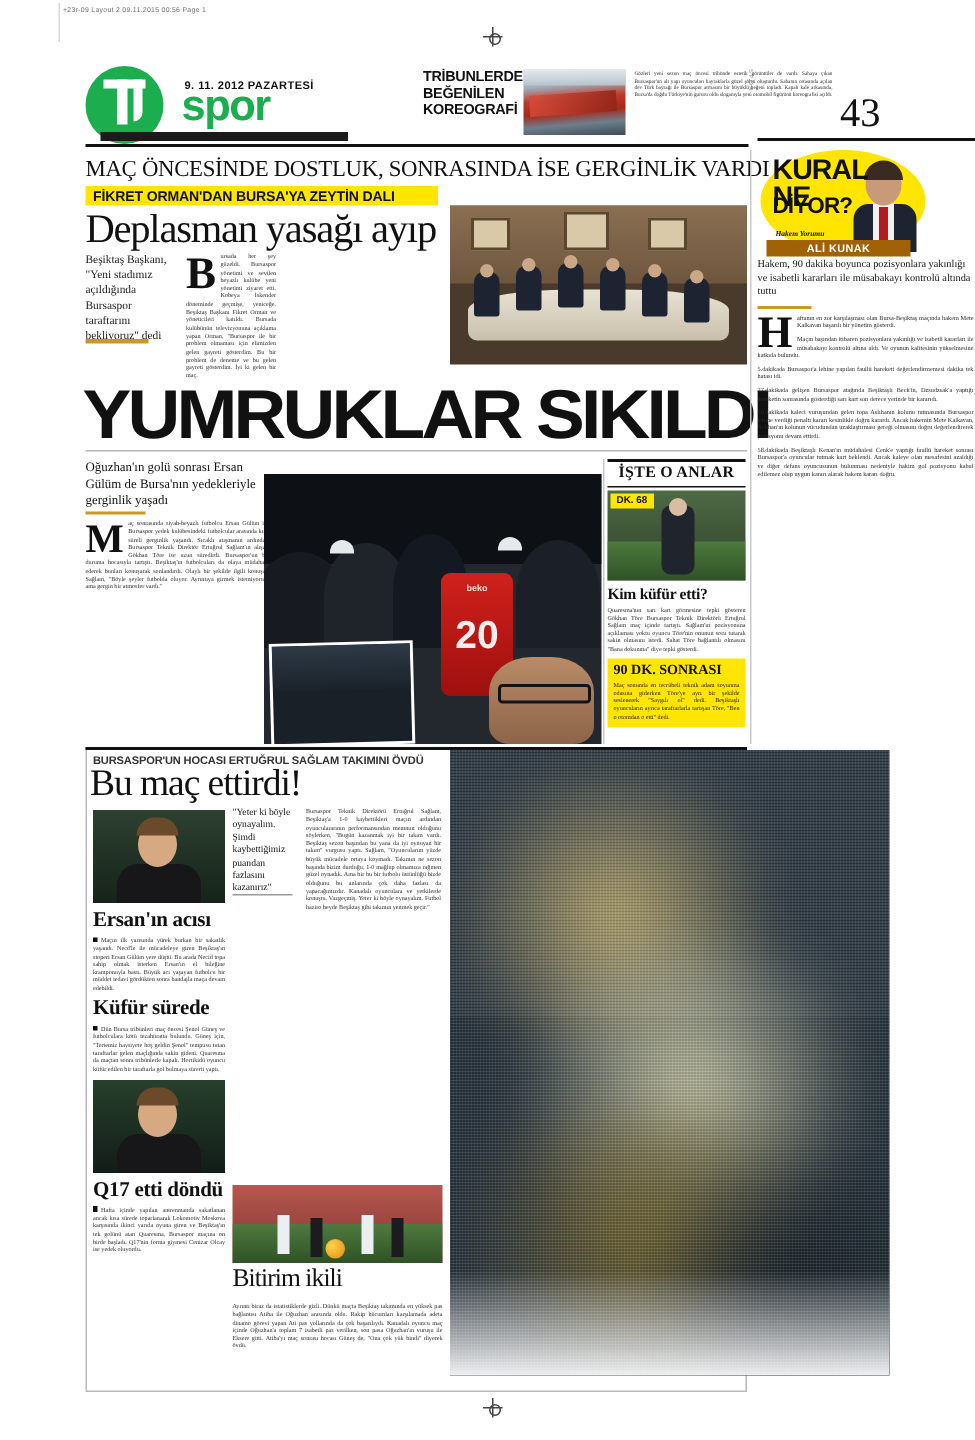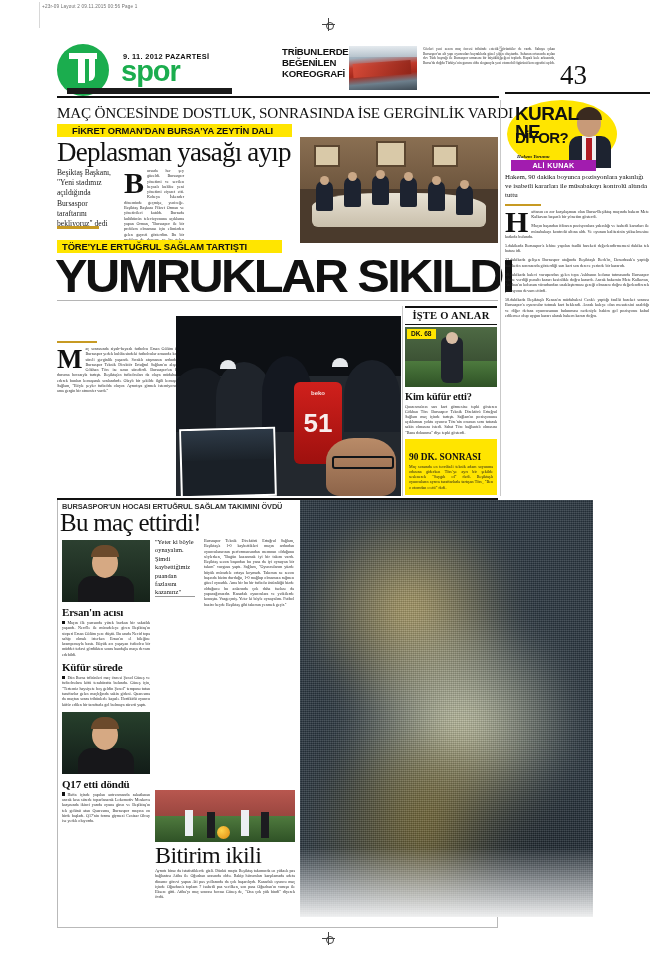--- a/index.html
+++ b/index.html
@@ -56,21 +56,21 @@
   
   .vrule{position:absolute;background:#c9c9c9;width:1px;}
 
   
   .overline{position:absolute;left:57px;top:104px;width:440px;
             font-family:"Liberation Serif",serif;font-size:15.2px;letter-spacing:-.2px;
             color:#111;white-space:nowrap;}
   .yellowband{position:absolute;background:#ffe500;color:#111;
               font-family:"Liberation Sans",sans-serif;font-weight:bold;}
   #band1{left:57px;top:124px;width:235px;height:13px;font-size:9.4px;line-height:13px;
-         padding-left:15px;box-sizing:border-box;letter-spacing:-.1px;}
+         padding-left:5px;box-sizing:border-box;letter-spacing:-.1px;}
   .hl-deplasman{position:absolute;left:57px;top:137px;width:250px;
                 font-family:"Liberation Serif",serif;font-size:27px;line-height:30px;
                 letter-spacing:-.8px;color:#111;}
   .kicker-left{position:absolute;left:57px;top:168px;width:62px;
                font-family:"Liberation Serif",serif;font-size:7.6px;line-height:10.2px;
                color:#1a1a1a;}
   .kicker-rule{position:absolute;left:57px;top:226px;width:42px;height:2.6px;background:#c79a23;}
   .drop-b{position:absolute;left:124px;top:168px;
           font-family:"Liberation Serif",serif;font-weight:bold;font-size:30px;line-height:26px;color:#111;}
   .lead-body{position:absolute;left:124px;top:168px;width:60px;
@@ -140,39 +140,39 @@
                     background:#20242c;}
   .anlar-photo .manhead{position:absolute;left:41px;top:5px;width:12px;height:12px;border-radius:50%;
                         background:#d8bda4;}
   .dk-badge{position:absolute;left:2px;top:2px;background:#ffe500;
             font-family:"Liberation Sans",sans-serif;font-weight:bold;font-size:6.6px;
             padding:1.5px 4px;color:#111;}
   .anlar-h{font-family:"Liberation Serif",serif;font-weight:bold;font-size:10.4px;
            margin-top:4px;letter-spacing:-.2px;}
   .anlar-body{font-family:"Liberation Serif",serif;font-size:4.1px;line-height:5.2px;
               color:#2a2a2a;text-align:justify;margin-top:2px;}
-  .box90{background:#ffe500;padding:13px 4px 5px;margin-top:4px;}
+  .box90{background:#ffe500;padding:3px 4px 5px;margin-top:4px;}
   .box90 h4{margin:0 0 2px;font-family:"Liberation Serif",serif;font-weight:bold;font-size:9.4px;}
   .box90 p{margin:0;font-family:"Liberation Serif",serif;font-size:4.1px;line-height:5.2px;
            text-align:justify;color:#1a1a1a;}
 
   
   .kural{position:absolute;left:505px;top:100px;width:144px;}
   .kural-badge{position:relative;width:144px;height:68px;}
   .kural-circ{position:absolute;left:2px;top:0;width:110px;height:68px;border-radius:50%;
               background:#ffe500;}
   .kural-l1{position:absolute;left:10px;top:3px;font-family:"Liberation Sans",sans-serif;
             font-weight:bold;font-size:19px;letter-spacing:-.6px;color:#111;}
   .kural-l2{position:absolute;left:10px;top:21px;font-family:"Liberation Sans",sans-serif;
             font-weight:bold;font-size:19px;letter-spacing:-.6px;color:#111;}
   .kural-l3{position:absolute;left:10px;top:29px;font-family:"Liberation Sans",sans-serif;
             font-weight:bold;font-size:15px;letter-spacing:-.6px;color:#111;}
   .kural-sub{position:absolute;left:12px;top:54px;font-family:"Liberation Serif",serif;
              font-style:italic;font-weight:bold;font-size:5px;color:#111;}
-  .kural-name{position:absolute;left:6px;top:60px;width:85px;text-align:center;background:#a21caf;
+  .kural-name{position:absolute;left:6px;top:60px;width:96px;text-align:center;background:#a16207;
               color:#fff;font-family:"Liberation Sans",sans-serif;font-weight:bold;
               font-size:7.2px;padding:1px 0;letter-spacing:.3px;}
   .kural-face{position:absolute;left:62px;top:6px;width:46px;height:62px;overflow:hidden;}
   .kf-head{position:absolute;left:10px;top:3px;width:24px;height:28px;border-radius:50%;background:#c89a78;}
   .kf-hair{position:absolute;left:9px;top:1px;width:26px;height:13px;border-radius:13px 13px 0 0;background:#3a2a20;}
   .kf-suit{position:absolute;left:2px;top:30px;width:42px;height:32px;border-radius:10px 10px 0 0;background:#1d2330;}
   .kf-shirt{position:absolute;left:15px;top:30px;width:14px;height:26px;background:#f0f0f0;}
   .kf-tie{position:absolute;left:19px;top:32px;width:6px;height:24px;background:#b01c22;}
   .kural-h{font-family:"Liberation Serif",serif;font-size:16px;line-height:18px;
            letter-spacing:-.4px;color:#111;margin-top:3px;}
@@ -195,41 +195,41 @@
           letter-spacing:-.7px;color:#111;}
   .botframe{position:absolute;left:57px;top:498px;width:441px;height:430px;
             border:1px solid #b9b9b9;box-sizing:border-box;}
 
   .bcolA{position:absolute;left:62px;top:540px;width:88px;}
   .bphoto{position:relative;width:88px;height:62px;overflow:hidden;background:#1d2a1f;}
   .bphoto.ersan{background:linear-gradient(#2c4030,#16231a);}
   .bp-head{position:absolute;left:30px;top:8px;width:26px;height:30px;border-radius:50%;background:#d6a983;}
   .bp-hair{position:absolute;left:29px;top:5px;width:28px;height:12px;border-radius:14px 14px 0 0;background:#6b4a2c;}
   .bp-body{position:absolute;left:16px;top:36px;width:56px;height:28px;border-radius:14px 14px 0 0;background:#17171a;}
-  .bsub{font-family:"Liberation Serif",serif;font-weight:bold;font-size:11px;
+  .bsub{font-family:"Liberation Serif",serif;font-weight:bold;font-size:14px;
         margin:4px 0 2px;letter-spacing:-.2px;}
   .bbody{font-family:"Liberation Serif",serif;font-size:4.1px;line-height:5.3px;
          color:#2a2a2a;text-align:justify;}
   .bullet{display:inline-block;width:3.4px;height:3.4px;background:#111;margin-right:2px;}
 
   .quote{position:absolute;left:155px;top:538px;width:42px;
          font-family:"Liberation Serif",serif;font-size:6.4px;line-height:8.4px;color:#111;}
   .quote-rule{position:absolute;left:155px;top:596px;width:40px;height:1px;background:#999;}
   .bdeck{position:absolute;left:204px;top:538px;width:90px;
          font-family:"Liberation Serif",serif;font-size:4.1px;line-height:5.3px;
          color:#2a2a2a;text-align:justify;}
 
   .bphoto2{position:absolute;left:155px;top:790px;width:140px;height:52px;overflow:hidden;
            background:linear-gradient(#b8574f,#7d3630);}
   .bp2-pitch{position:absolute;left:0;top:26px;width:140px;height:26px;background:linear-gradient(#4f7a3e,#2f5226);}
   .bp2-leg{position:absolute;width:8px;height:26px;background:#eceff2;}
   .bp2-ball{position:absolute;left:62px;top:36px;width:13px;height:13px;border-radius:50%;
             background:radial-gradient(circle at 35% 35%,#ffd24a,#e08a10);}
   .bhl2{position:absolute;left:155px;top:842px;width:145px;
-        font-family:"Liberation Serif",serif;font-size:24px;letter-spacing:-.6px;color:#111;}
+        font-family:"Liberation Serif",serif;font-size:17px;letter-spacing:-.6px;color:#111;}
   .bbody2{position:absolute;left:155px;top:868px;width:140px;
           font-family:"Liberation Serif",serif;font-size:4.1px;line-height:5.3px;
           color:#2a2a2a;text-align:justify;}
 
   .bigphoto{position:absolute;left:300px;top:500px;width:293px;height:417px;overflow:hidden;
             background:#2a3640;}
   .bg-l1{position:absolute;left:-10px;top:10px;width:240px;height:200px;border-radius:50%;
          background:radial-gradient(circle,#b5a46a 0%,rgba(120,120,80,0) 70%);filter:blur(14px);}
   .bg-l2{position:absolute;left:30px;top:120px;width:260px;height:210px;border-radius:50%;
          background:radial-gradient(circle,#cfcfae 0%,rgba(110,120,110,0) 72%);filter:blur(16px);}
@@ -305,41 +305,41 @@
     <div class="mp-p" style="left:72px;top:38px;"></div>
       <div class="mp-h" style="left:76px;top:33px;"></div>
     <div class="mp-p" style="left:100px;top:40px;"></div>
       <div class="mp-h" style="left:104px;top:35px;"></div>
     <div class="mp-p" style="left:128px;top:44px;"></div>
       <div class="mp-h" style="left:132px;top:39px;"></div>
     <div class="mp-p" style="left:156px;top:48px;"></div>
       <div class="mp-h" style="left:160px;top:43px;"></div>
   </div>
 
-  <div class="yellowband" id="band2">TÖRE'YLE ERTUĞRUL SAĞLAM TARTIŞTI</div>
   <div class="mega">YUMRUKLAR SIKILDI</div>
   <div class="mega-rule"></div>
 
+  <div class="deck2">Oğuzhan'ın golü sonrası Ersan Gülüm de Bursa'nın yedekleriyle gerginlik yaşadı</div>
   <div class="deck2-rule"></div>
   <div class="deck2-body">
     <span class="drop-m" style="position:static;float:left;margin:2px 3px 0 0;">M</span>
     <span>aç sonrasında siyah-beyazlı futbolcu Ersan Gülüm ile Bursaspor yedek kulübesindeki futbolcular arasında kısa süreli gerginlik yaşandı. Sıcaklı atışmanın ardından Bursaspor Teknik Direktör Ertuğrul Sağlam'ın alışan Gökhan Töre ise uzun süredirdi. Bursaspor'un bu duruma hocasıyla tartıştı. Beşiktaş'ın futbolcuları da olaya müdahale ederek bunları konuşarak sonlandırdı. Olaylı bir şekilde ilgili konuşan Sağlam, "Böyle şeyler futbolda oluyor. Ayrıntıya girmek istemiyorum ama gergin bir atmosfer vardı."</span>
   </div>
 
   <div class="tunnel">
     <div class="tn-dark"></div>
     <div class="tn-crowd" style="left:-6px;top:52px;width:60px;height:64px;"></div>
     <div class="tn-crowd" style="left:40px;top:46px;width:56px;height:70px;background:#1f242b;"></div>
     <div class="tn-crowd" style="left:86px;top:40px;width:50px;height:76px;background:#141820;"></div>
     <div class="tn-crowd" style="left:168px;top:44px;width:56px;height:72px;background:#1b2028;"></div>
     <div class="tn-helm" style="left:44px;top:44px;"></div>
     <div class="tn-helm" style="left:156px;top:42px;"></div>
     <div class="tn-red"></div>
     <div class="tn-beko">beko</div>
-    <div class="tn-num">51</div>
+    <div class="tn-num">20</div>
     <div class="tn-inset">
         <span class="ib"></span>
       </div>
     <div class="tn-face"></div>
     <div class="tn-glass"></div>
   </div>
 
   <div class="anlar">
     <div class="anlar-top">İŞTE O ANLAR</div>
     <div class="anlar-photo">

